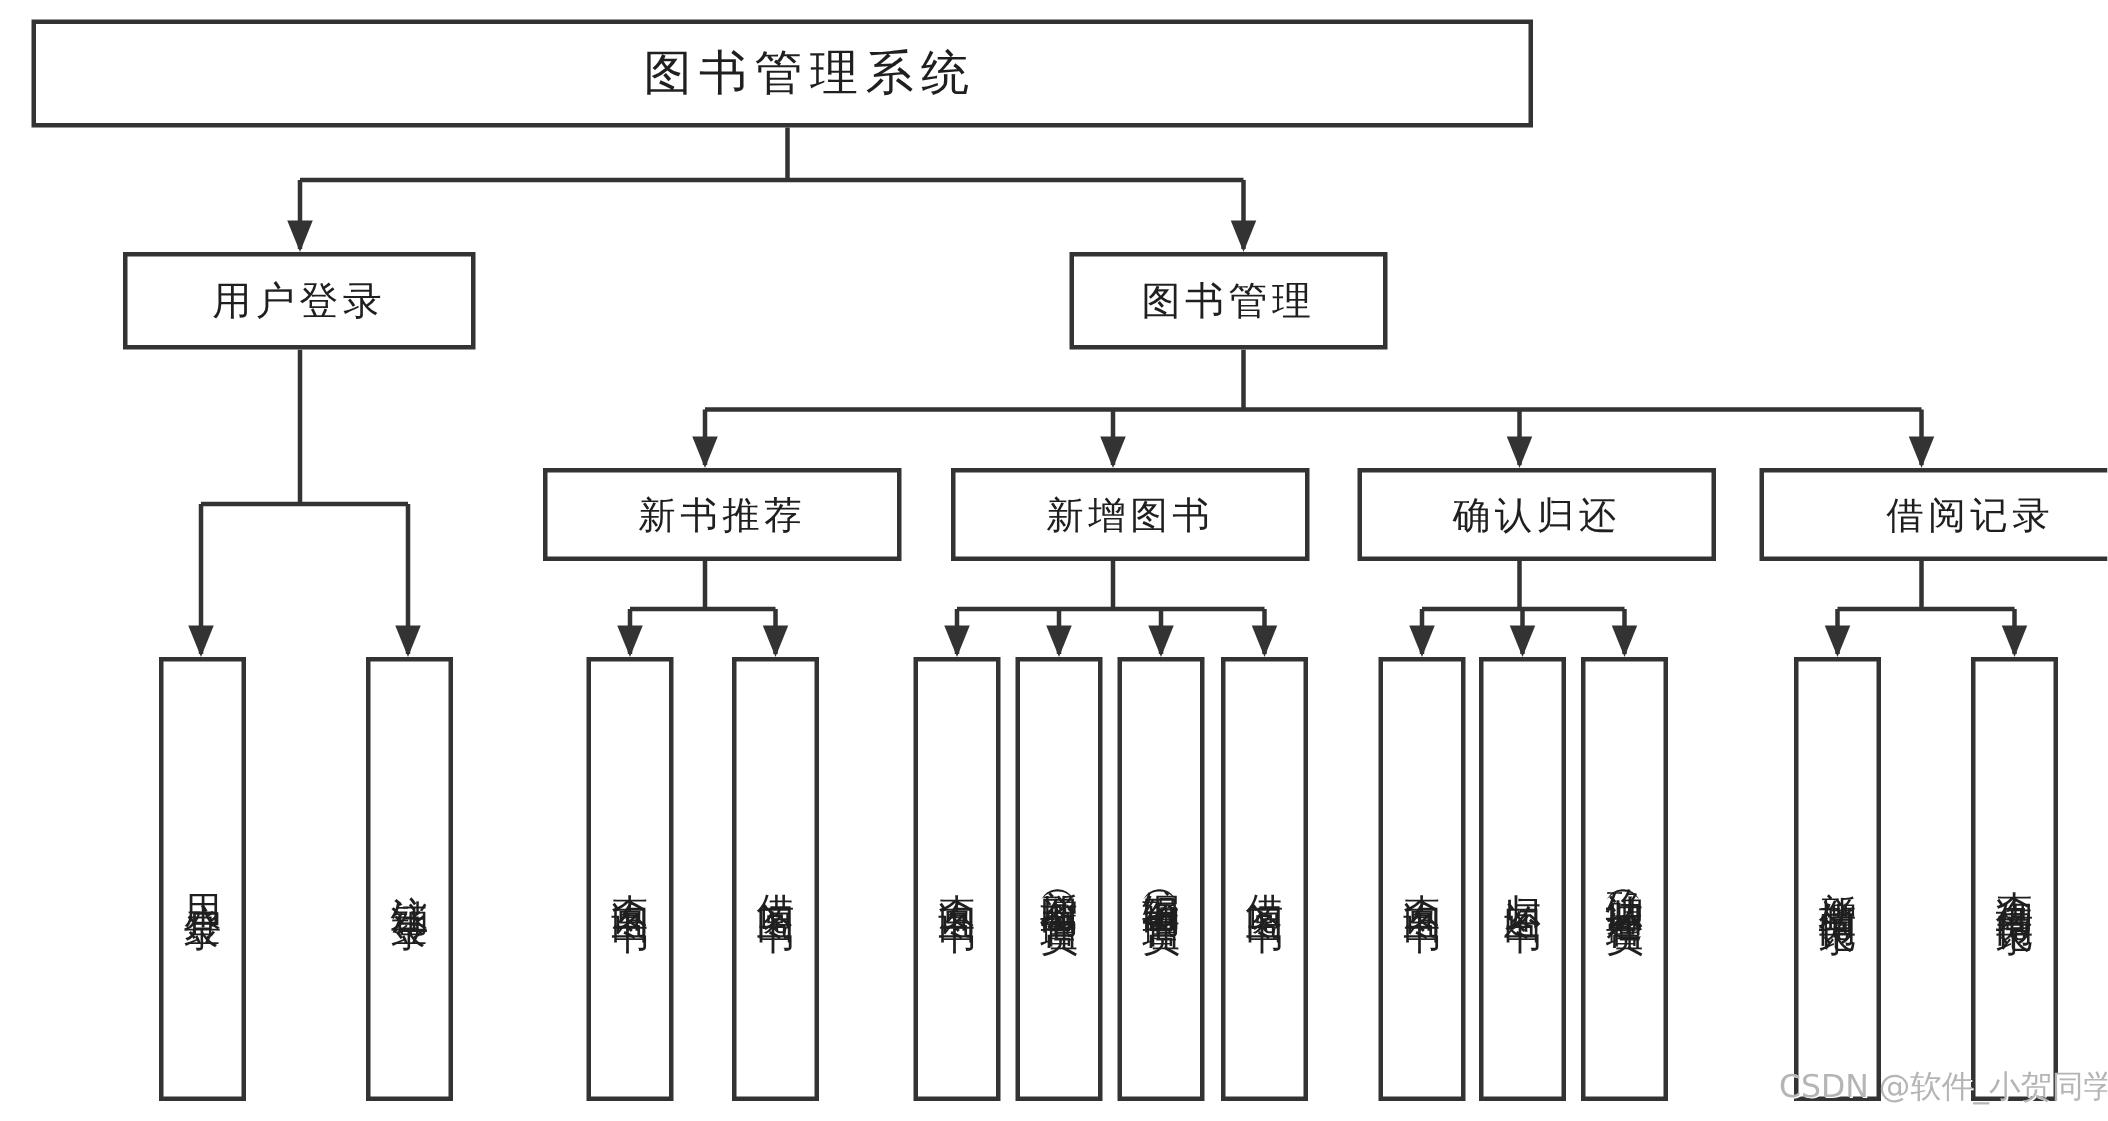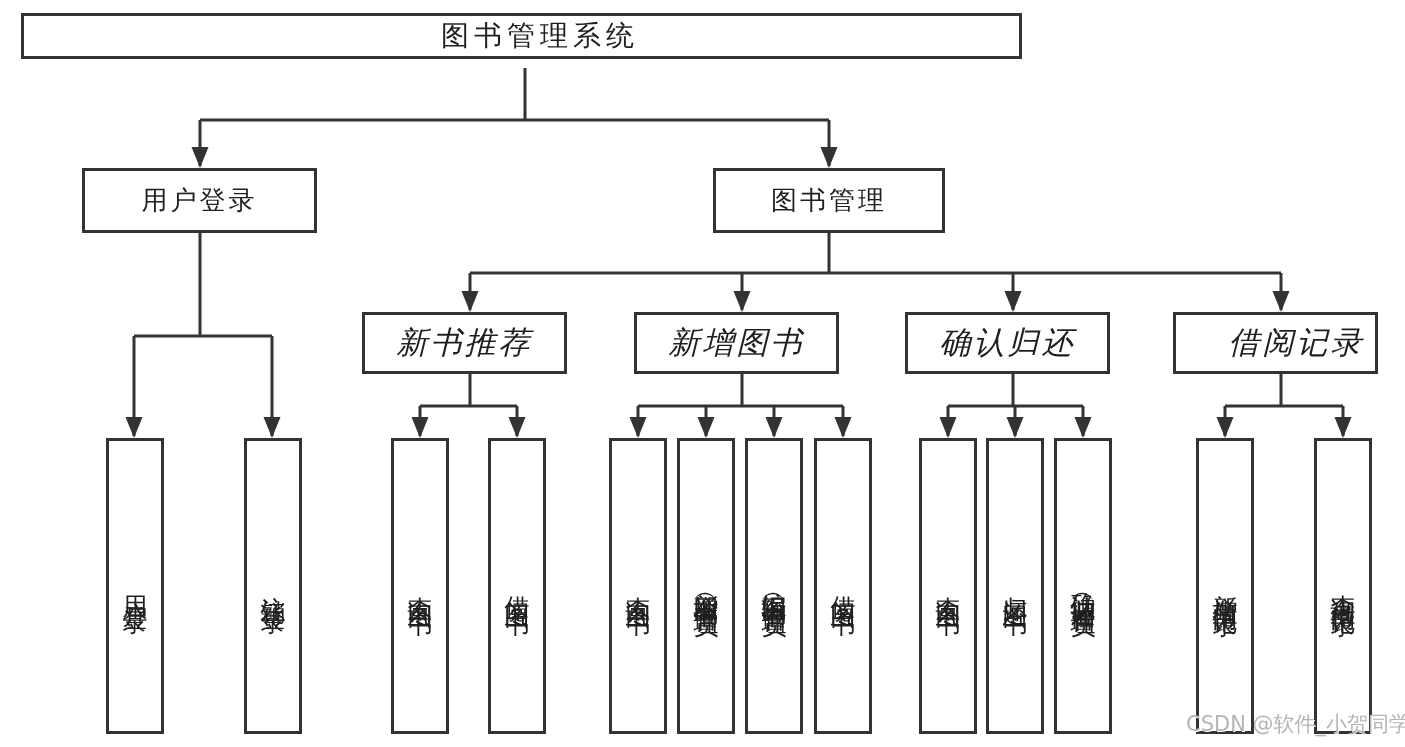--- a/index.html
+++ b/index.html
@@ -40,24 +40,24 @@
     display: flex;
     align-items: center;
     justify-content: center;
     writing-mode: vertical-rl;
     text-orientation: mixed;
     font-size: 25px;
     letter-spacing: 5px;
     line-height: 1;
     color: #1f1f1f;
   }
-  #node-root      { left: 21px;  top: 13px;  width: 1001px; height: 46px; font-size: 28px; letter-spacing: 5px; padding-left: 37px; }
+  #node-root      { left: 21px;  top: 13px;  width: 1001px; height: 72px; font-size: 32px; letter-spacing: 5px; padding-left: 37px; }
   #node-user-group{ left: 82px;  top: 168px; width: 235px;  height: 65px; }
-  #node-book-group{ left: 713px; top: 168px; width: 232px;  height: 65px; }
-  .l3 { top: 312px; width: 205px; height: 62px; font-size: 31px; font-style: italic; }
+  #node-book-group{ left: 713px; top: 168px; width: 212px;  height: 65px; }
+  .l3 { top: 312px; width: 239px; height: 62px; font-size: 25px; }
   #node-new-book       { left: 362px;  }
   #node-book-borrow    { left: 634px;  }
   #node-current-borrow { left: 905px;  }
   #node-borrow-record  { left: 1173px; padding-left: 42px; }
   #leaf-user-login  { left: 106px;  }
   #leaf-logout      { left: 244px;  }
   #leaf-nb-query    { left: 391px;  }
   #leaf-nb-borrow   { left: 488px;  }
   #leaf-bb-query    { left: 609px;  }
   #leaf-bb-add      { left: 677px;  letter-spacing: 3px; }

